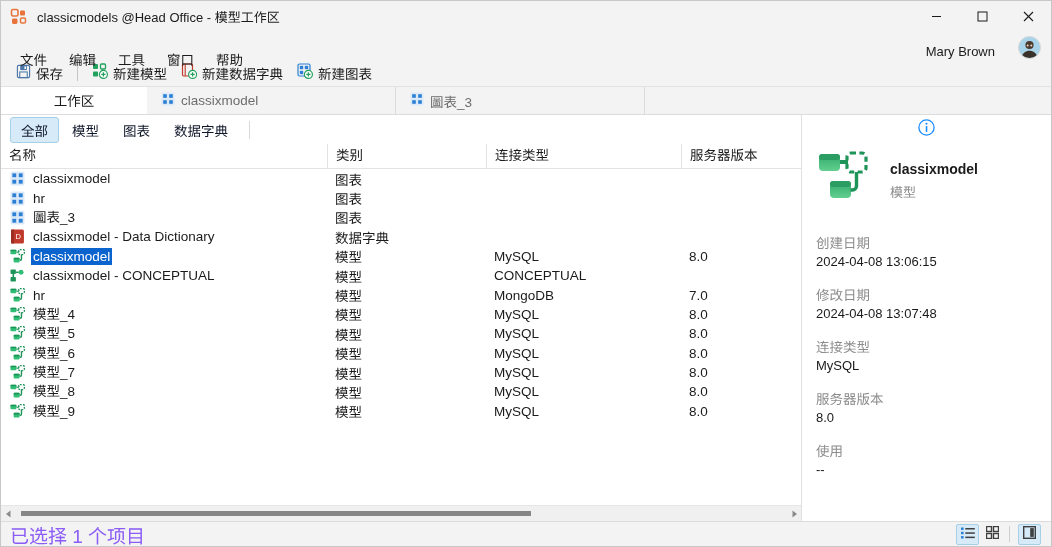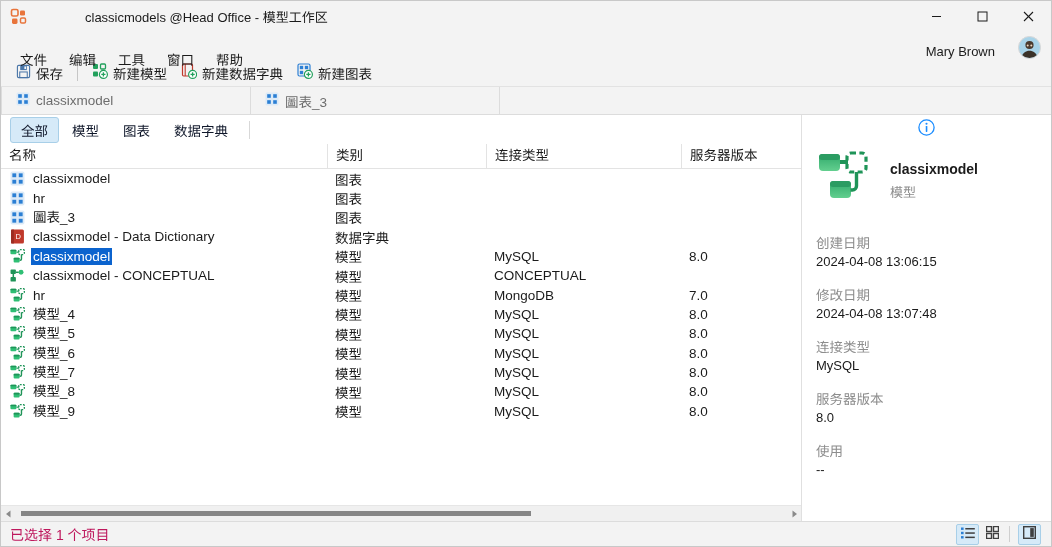--- a/index.html
+++ b/index.html
@@ -15,21 +15,21 @@
     display:flex;flex-direction:column;background:#ffffff;position:relative;
   }
 
   
   .titlebar{
     height:31px;background:#f3f3f3;display:flex;align-items:center;
     border-bottom:1px solid #f3f3f3;flex:0 0 auto;
   }
   .title-left{display:flex;align-items:center;padding-left:9px;flex:1 1 auto;min-width:0;}
   .app-icon{width:18px;height:18px;margin-right:9px;flex:0 0 auto;}
-  .title-text{font-size:13px;color:#1b1b1b;white-space:nowrap;margin-left:48px;}
+  .title-text{font-size:13px;color:#1b1b1b;white-space:nowrap;}
   .win-btns{display:flex;height:31px;flex:0 0 auto;}
   .win-btn{
     width:46px;height:31px;display:flex;align-items:center;justify-content:center;
     font-size:13px;color:#1b1b1b;
   }
 
   
   .menubar{
     height:26px;background:#f3f3f3;display:flex;align-items:center;
     padding-left:8px;flex:0 0 auto;position:relative;
@@ -151,21 +151,21 @@
   .rp-fields{padding:18px 14px 0 14px;overflow:hidden;flex:1 1 auto;}
   .rp-field{margin-bottom:15px;}
   .rp-label{font-size:13.5px;color:#8d8d8d;margin-bottom:2px;}
   .rp-value{font-size:13px;color:#1b1b1b;}
 
   
   .statusbar{
     height:24px;flex:0 0 auto;background:#f3f3f3;border-top:1px solid #dcdcdc;
     display:flex;align-items:center;padding-left:9px;
   }
-  .status-text{font-size:14px;color:#be185d;flex:1 1 auto;}
+  .status-text{font-size:19px;color:#8b5cf6;flex:1 1 auto;}
   .view-btns{display:flex;align-items:center;gap:0;padding-right:10px;}
   .vb{
     width:21px;height:19px;display:flex;align-items:center;justify-content:center;
     border-radius:2px;margin-left:3px;
   }
   .vb.active{background:#d6eaf8;border:1px solid #a8cfe8;}
   .vb-sep{width:1px;height:16px;background:#cfcfcf;margin:0 5px 0 6px;}
 </style>
 </head>
 <body>
@@ -272,20 +272,23 @@
           <circle cx="11.4" cy="11.4" r="4" fill="#fff" stroke="#22a05c" stroke-width="1.2"></circle>
           <line x1="11.4" y1="9.3" x2="11.4" y2="13.5" stroke="#22a05c" stroke-width="1.3"></line>
           <line x1="9.3" y1="11.4" x2="13.5" y2="11.4" stroke="#22a05c" stroke-width="1.3"></line>
         </svg>
       </span>
       <span>新建图表</span>
     </div>
   </div>
 
   <div class="tabstrip">
+    <div class="tab active" style="width:118px;justify-content:center;">
+      <span class="tab-label">工作区</span>
+    </div>
     <div class="tab doc">
       <span>
         <svg width="14" height="14" viewBox="0 0 14 14">
           <rect x="0.5" y="0.5" width="13" height="13" rx="1.5" fill="#dceaf7"></rect>
           <rect x="2.2" y="2.2" width="3.6" height="3.6" fill="#2b7fd4"></rect>
           <rect x="8.2" y="2.2" width="3.6" height="3.6" fill="#2b7fd4"></rect>
           <rect x="2.2" y="8.2" width="3.6" height="3.6" fill="#2b7fd4"></rect>
           <rect x="8.2" y="8.2" width="3.6" height="3.6" fill="#2b7fd4"></rect>
         </svg>
       </span>

